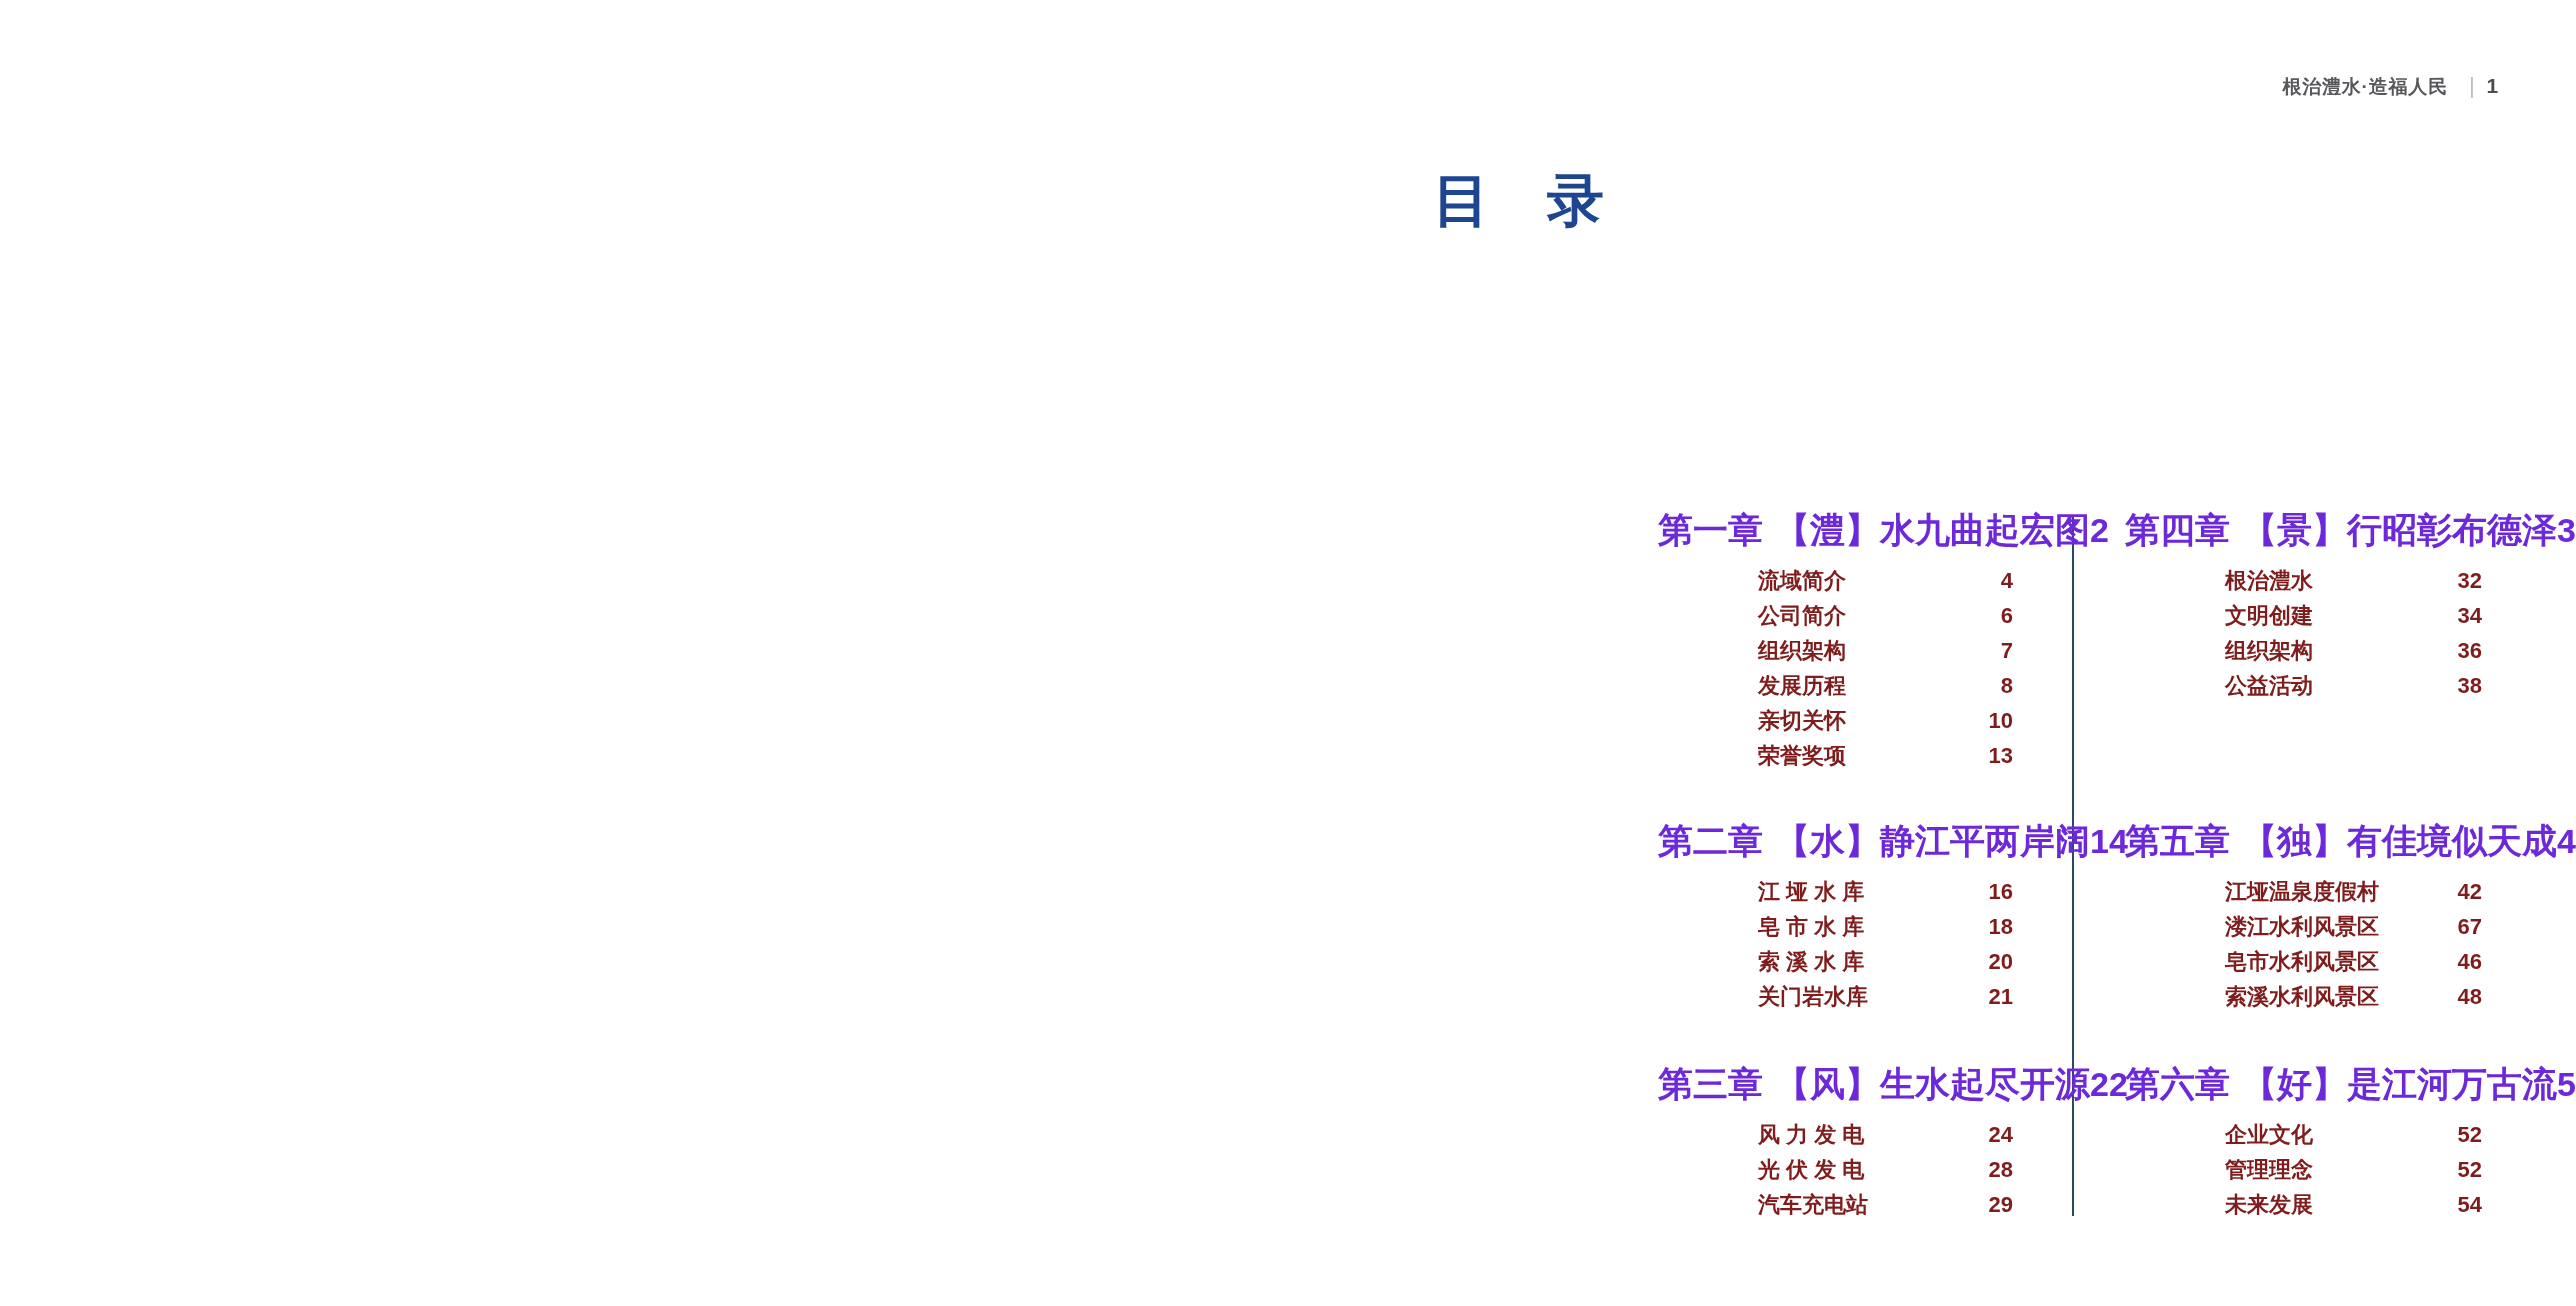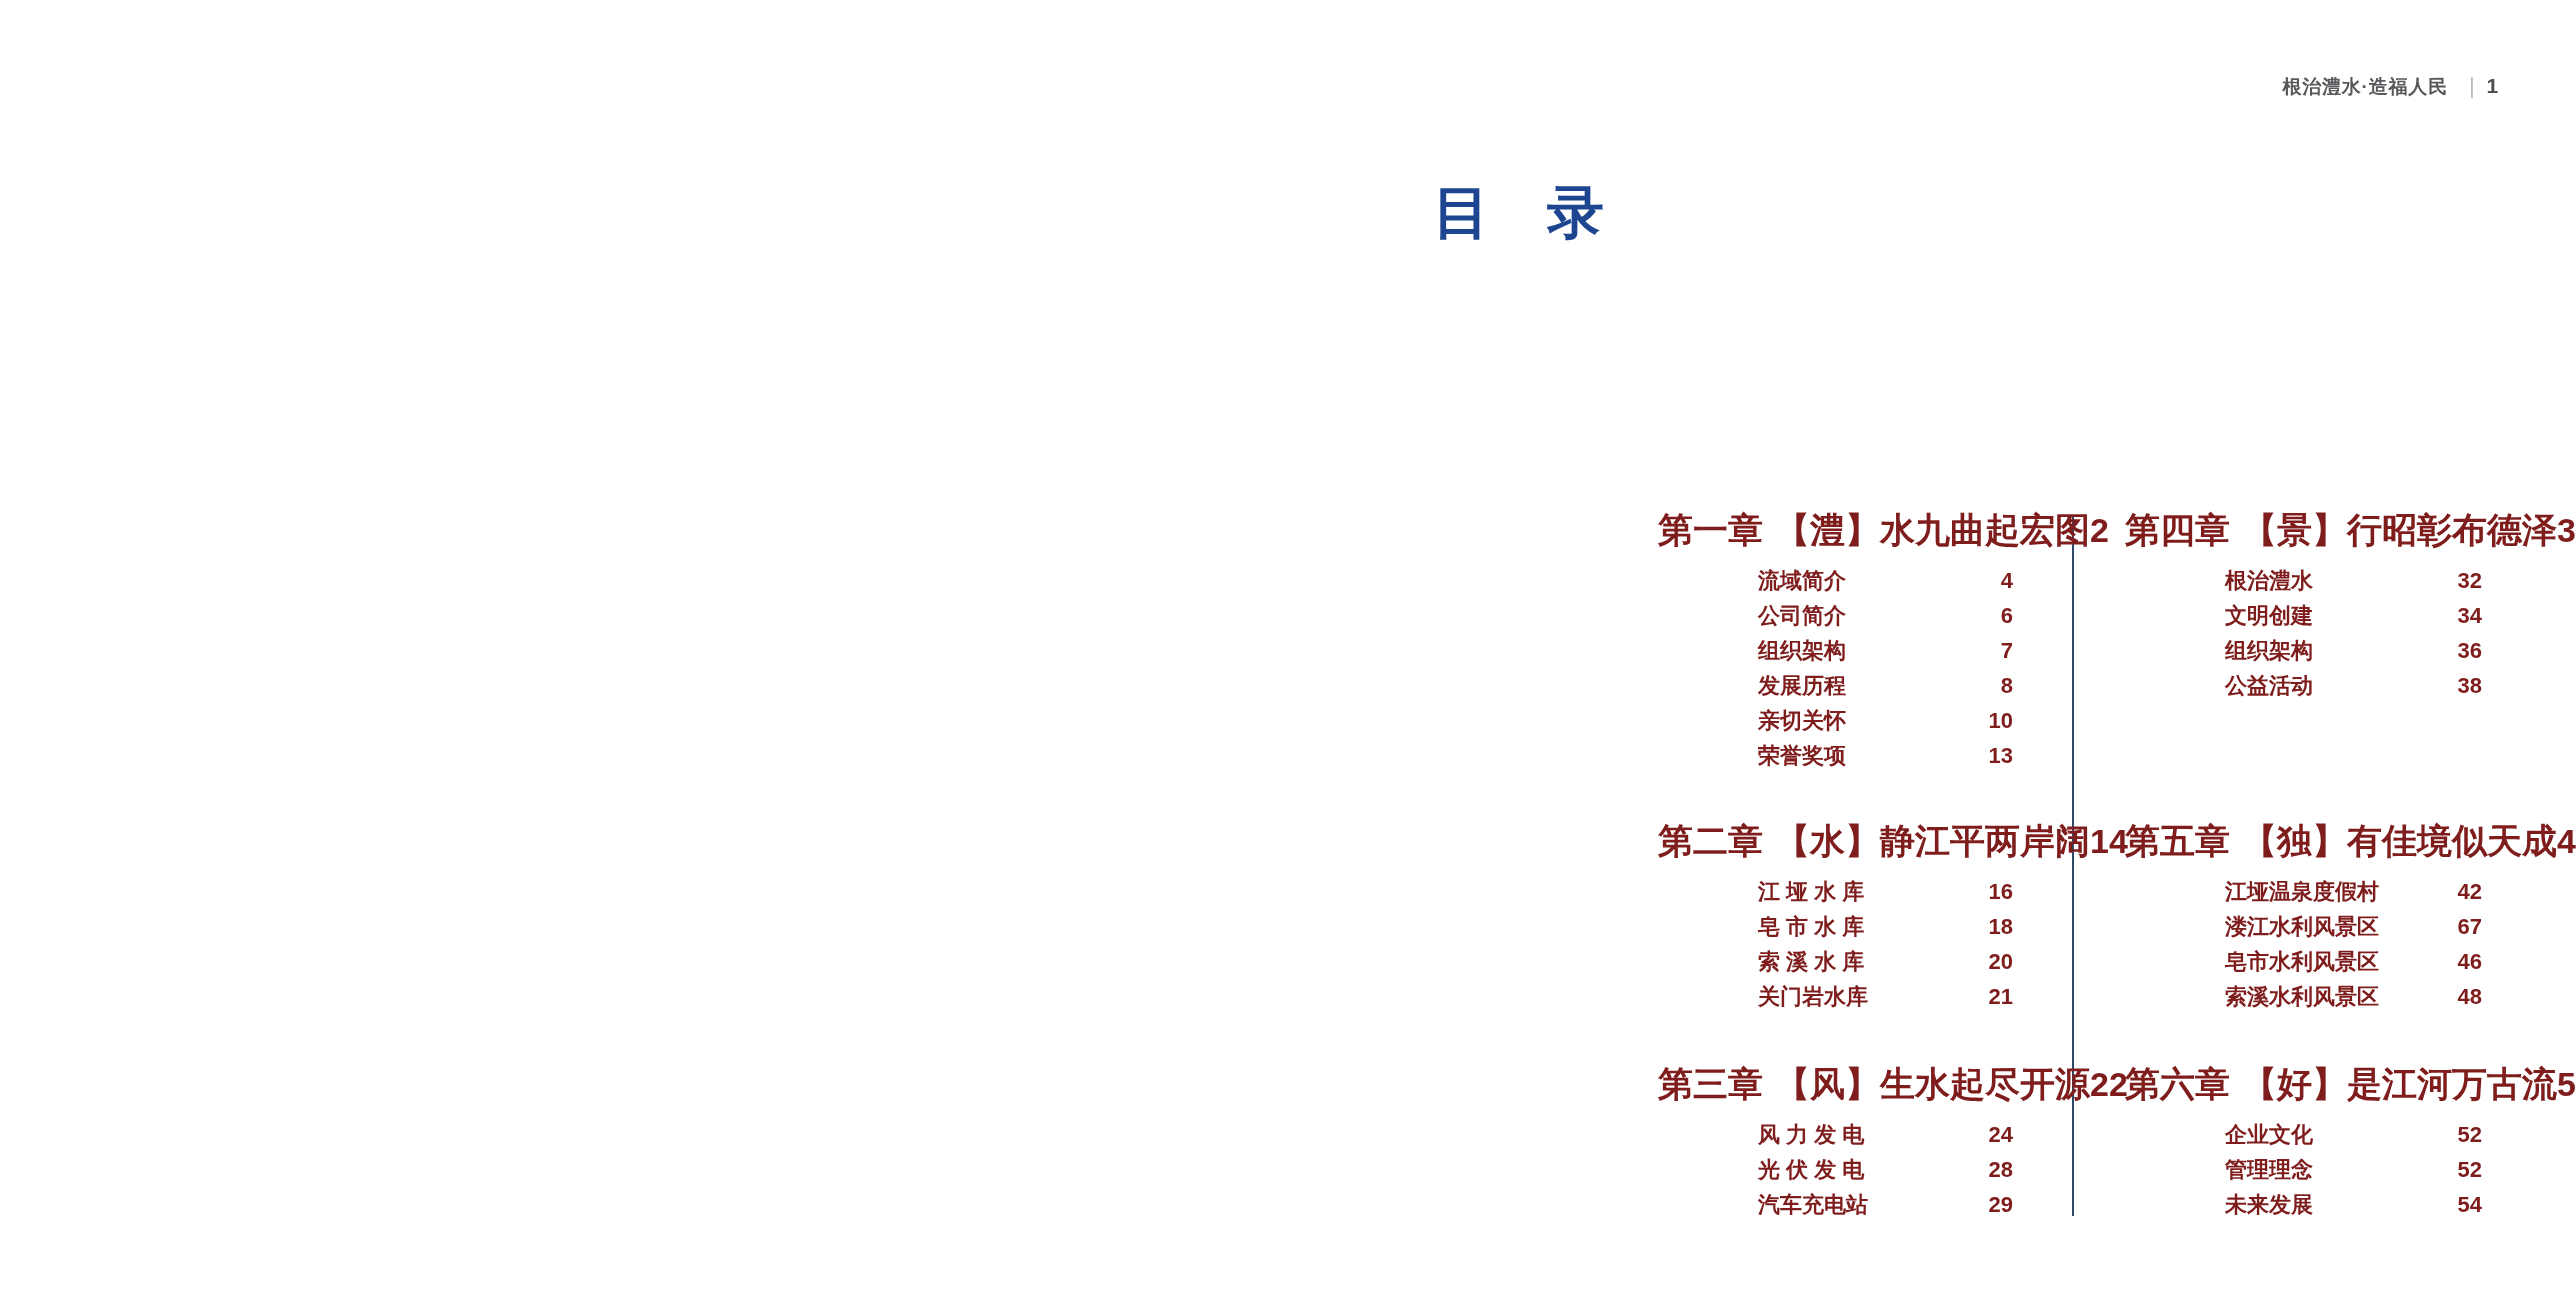--- a/index.html
+++ b/index.html
@@ -17,39 +17,39 @@
     color:#57585B;font-size:19px;font-weight:700;
     letter-spacing:0.8px;
   }
   .page-header .sep{
     color:#9fa0a2;font-weight:400;font-size:21.5px;
     margin:0 10.7px 0 21.5px;transform:scaleX(.7);
   }
   .page-header .pagenum{color:#4D4E50;font-size:21px;}
   
   .doc-title{
-    position:absolute;left:1433px;top:184px;margin:0;
+    position:absolute;left:1433px;top:172px;margin:0;
     font-size:57px;line-height:1;font-weight:800;
     color:#1E4590;
   }
   
   .col{position:absolute;top:511px;display:flex;flex-direction:column;}
   .col-left{left:1658px;width:355px;}
   .col-right{left:2125px;width:357px;}
   .divider{
     position:absolute;left:2072px;top:517px;
     width:2.3px;height:699px;background:#2A4A68;
   }
   .sec{display:block;}
   .sec-1{height:311px;}
   .sec-2{height:243px;}
   .sec-head{
     display:flex;align-items:baseline;
     height:38px;line-height:38px;
-    font-size:35px;font-weight:800;color:#7f1d1d;
+    font-size:35px;font-weight:800;color:#6d28d9;
     white-space:nowrap;
   }
   .sec-head .ct{margin-left:12px;}
   .sec-head .cp{margin-left:auto;font-size:34px;}
   .items{
     list-style:none;margin:14px 0 0 0;padding:0 0 0 100px;
   }
   .item{
     display:flex;align-items:center;height:35px;
     font-size:22px;font-weight:700;color:#7f1d1d;

